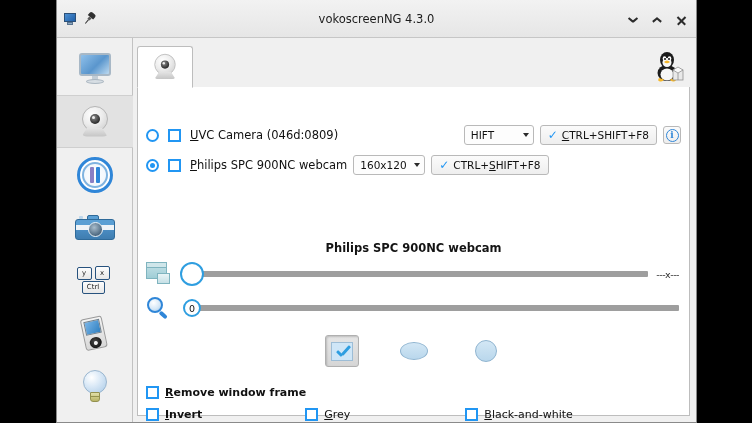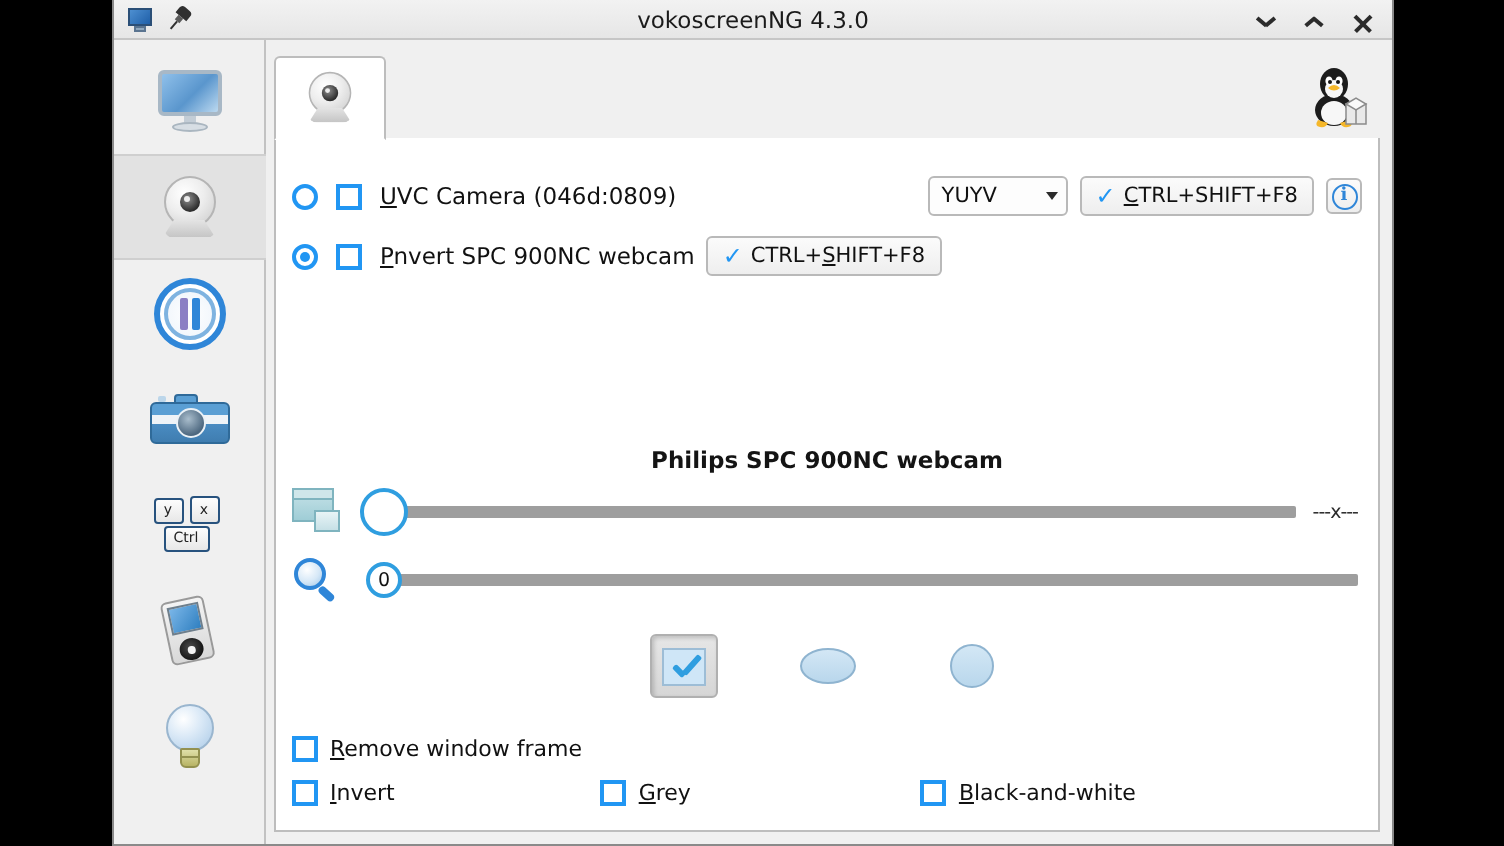--- a/index.html
+++ b/index.html
@@ -31,21 +31,21 @@
     background: #f0f0f0;
     border: 1px solid #8a8a8a;
     border-top: none;
     box-sizing: border-box;
     display: flex;
     flex-direction: column;
   }
 
   
   .titlebar {
-    height: 20px;
+    height: 38px;
     background: linear-gradient(to bottom, #f2f2f2 0%, #e6e6e6 100%);
     border-bottom: 1px solid #c6c6c6;
     display: flex;
     align-items: center;
     flex: 0 0 auto;
     position: relative;
     padding: 0 6px;
     box-sizing: border-box;
   }
   .tb-left {
@@ -423,21 +423,21 @@
     top: 6px;
     width: 30px;
     height: 32px;
     z-index: 3;
   }
 
   
   .cam-rows {
     position: absolute;
     left: 8px;
-    top: 16px;
+    top: 35px;
     right: 8px;
   }
   .cam-row {
     display: flex;
     align-items: center;
     height: 26px;
     margin-bottom: 4px;
   }
   .radio {
     width: 13px; height: 13px;
@@ -731,21 +731,21 @@
     cursor: default;
   }
   .chk-item .lbl {
     font-size: 11px;
     color: #111;
     margin-left: 6px;
     white-space: nowrap;
   }
   .chk-item .lbl u { text-decoration: underline; }
 
-  .pos-a { margin-left: 0; }
+  .pos-a { margin-left: 0; font-weight: bold; }
   .pos-b { margin-left: 154px; }
   .pos-c { margin-left: 103px; }
   .pos-d { margin-left: 115px; }
 </style>
 </head>
 <body>
 
 <div class="screen">
   <div class="window">
 
@@ -873,36 +873,40 @@
 
         <div class="panel">
 
           <div class="cam-rows">
 
             <div class="cam-row">
               <span class="radio"></span>
               <span class="cbx"></span>
               <span class="cam-label"><u>U</u><span>VC Camera (046d:0809)</span></span>
               <span class="combo fmt">
-                <span>YUYV</span>
+                <span>HIFT</span>
                 <span class="caret"></span>
               </span>
               <span class="shortcut">
                 <span class="tick">✓</span>
                 <span><u>C</u>TRL+SHIFT+F8</span>
               </span>
               <span class="infobtn">
                 <span class="iring">i</span>
               </span>
             </div>
 
             <div class="cam-row">
               <span class="radio on"></span>
               <span class="cbx"></span>
-              <span class="cam-label"><u>P</u><span>nvert SPC 900NC webcam</span></span>
+              <span class="cam-label"><u>P</u><span>hilips SPC 900NC webcam</span></span>
+              <span class="combo res">
+                <span>160x120</span>
+                <span class="caret"></span>
+              </span>
               <span class="shortcut">
                 <span class="tick">✓</span>
                 <span>CTRL+<u>S</u>HIFT+F8</span>
               </span>
               <span class="spacer-btn"></span>
             </div>
 
           </div>
 
           <div class="dev-title">Philips SPC 900NC webcam</div>

